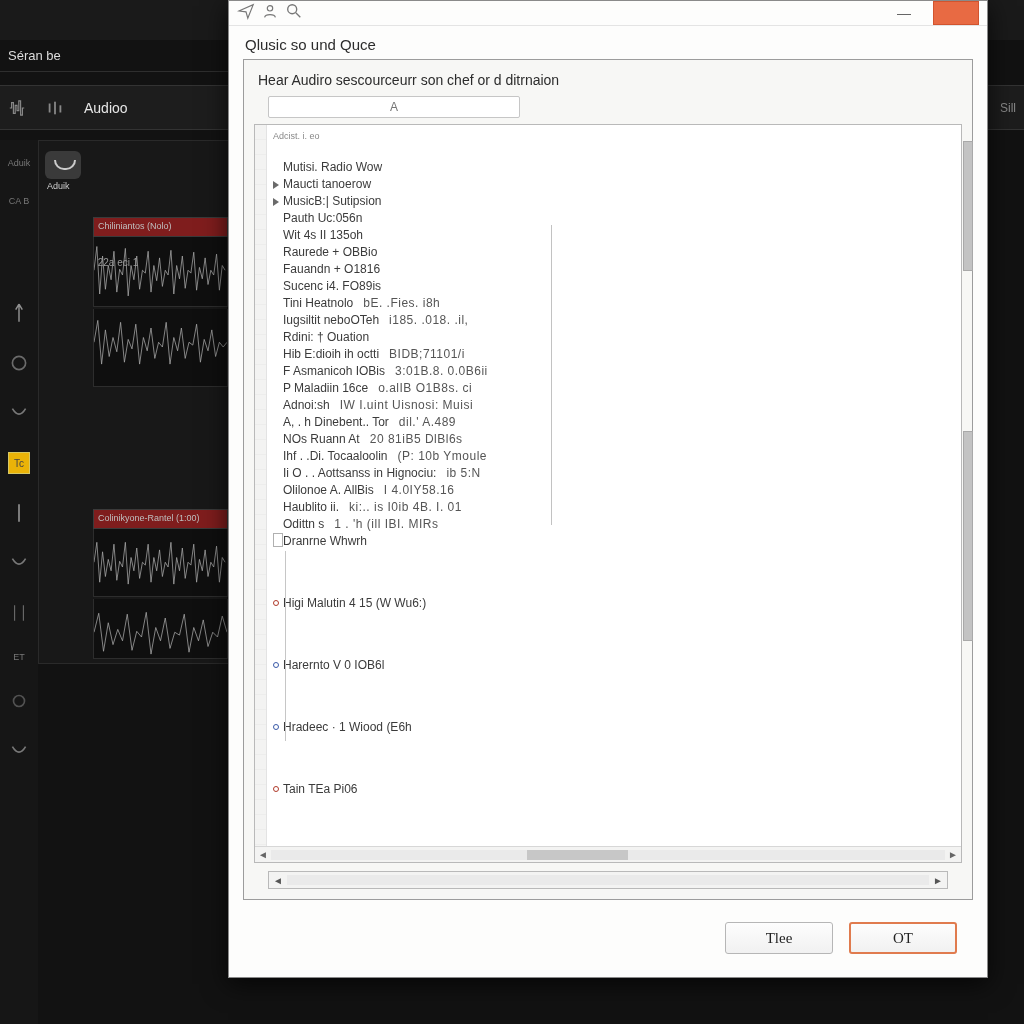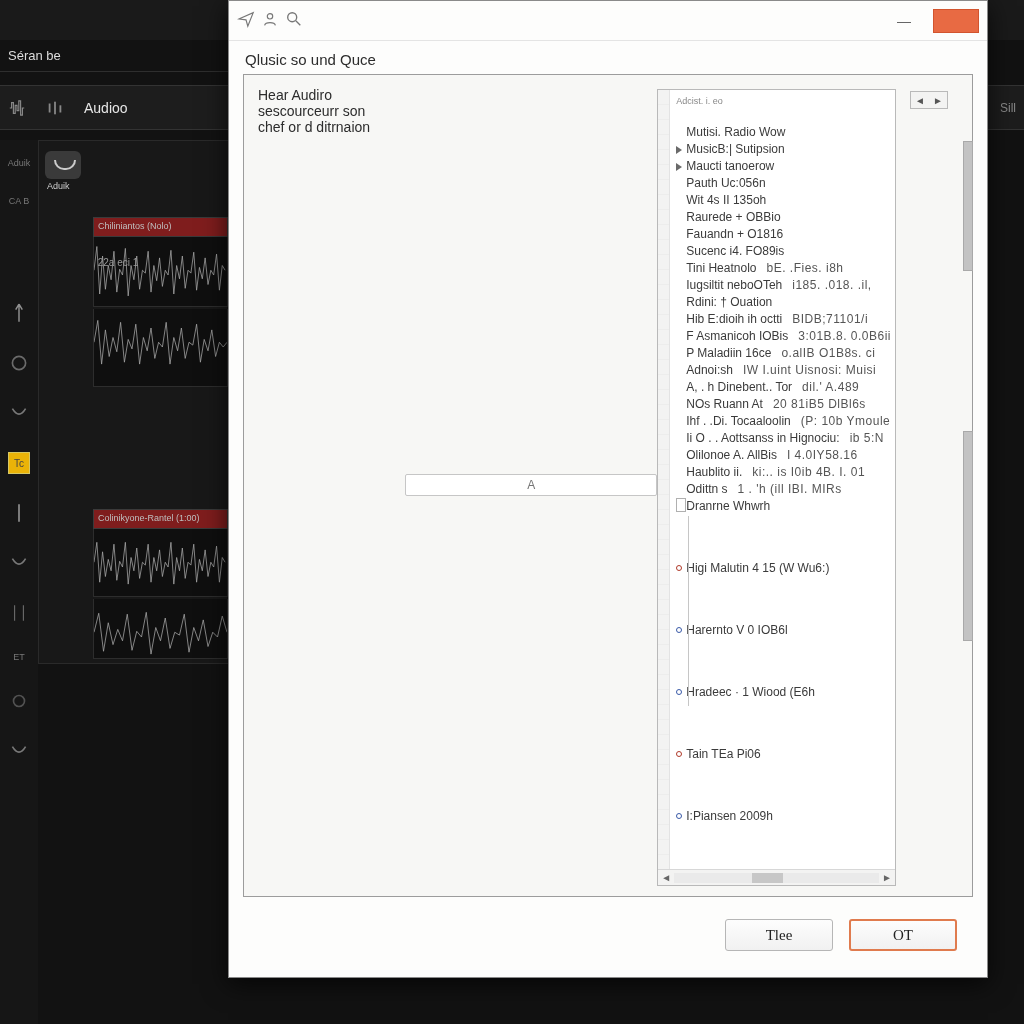--- a/index.html
+++ b/index.html
@@ -37,21 +37,21 @@
   .title-icons { display: flex; gap: 6px; color: #777; }
   .title-icons svg { width: 18px; height: 18px; }
   .win-controls { margin-left: auto; display: flex; gap: 6px; }
   .win-btn { width: 46px; height: 24px; display: flex; align-items: center; justify-content: center; font-size: 14px; color: #333; }
   .win-btn.min { color: #666; }
   .win-btn.close { background: #e86a43; border: 1px solid #d2542e; }
 
   .dlg-heading { padding: 10px 16px 0 16px; font-size: 15px; color: #2c2c2c; }
   .dlg-sub { padding: 4px 16px 8px 26px; font-size: 14px; color: #2c2c2c; }
 
-  .panel-outer { flex: 1; margin: 6px 14px 0 14px; border: 1px solid #9c9c9c; background: #f7f7f5; padding: 8px 10px 10px 10px; display: flex; flex-direction: row; }
+  .panel-outer { flex: 1; margin: 6px 14px 0 14px; border: 1px solid #9c9c9c; background: #f7f7f5; padding: 8px 10px 10px 10px; display: flex; flex-direction: column; }
   .filter-row { display: flex; align-items: center; gap: 6px; }
   .filter-input { width: 252px; height: 22px; border: 1px solid #c6c6c6; border-radius: 2px; background: #fff; font-size: 12px; padding: 0 6px; text-align: center; color: #666; }
 
   .list-frame { flex: 1; margin-top: 6px; border: 1px solid #b9b9b9; background: #fff; position: relative; display: flex; }
   .list-left-gutter { width: 12px; background: repeating-linear-gradient(#f3f3f2 0 14px, #ededec 14px 15px); border-right: 1px solid #e3e3e3; }
   .list-body { flex: 1; position: relative; padding: 6px 4px 2px 6px; font-size: 12px; color: #333; overflow: hidden; }
   .tiny-hdr { font-size: 9px; color: #888; margin-bottom: 18px; }
   .list-row { height: 17px; line-height: 17px; white-space: nowrap; display: flex; align-items: center; gap: 4px; }
   .list-row .marker { width: 6px; height: 6px; display: inline-block; }
   .list-row .marker.arrow { width: 0; height: 0; border-top: 4px solid transparent; border-bottom: 4px solid transparent; border-left: 6px solid #6a6a6a; }
@@ -218,25 +218,25 @@
 
         <div class="side-rule"></div>
         <div class="sq"></div>
         <div class="indent-box"></div>
           <div class="list-row">
             <span class="marker "></span>
             <span class="k">Mutisi. Radio Wow</span>
           </div>
           <div class="list-row">
             <span class="marker arrow"></span>
+            <span class="k">Maucti  tanoerow</span>
+          </div>
+          <div class="list-row">
+            <span class="marker arrow"></span>
             <span class="k">MusicB:| Sutipsion</span>
-          </div>
-          <div class="list-row">
-            <span class="marker arrow"></span>
-            <span class="k">Maucti  tanoerow</span>
           </div>
           <div class="list-row">
             <span class="marker "></span>
             <span class="k">Pauth  Uc:056n</span>
           </div>
           <div class="list-row">
             <span class="marker "></span>
             <span class="k">Wit 4s II 135oh</span>
           </div>
           <div class="list-row">

